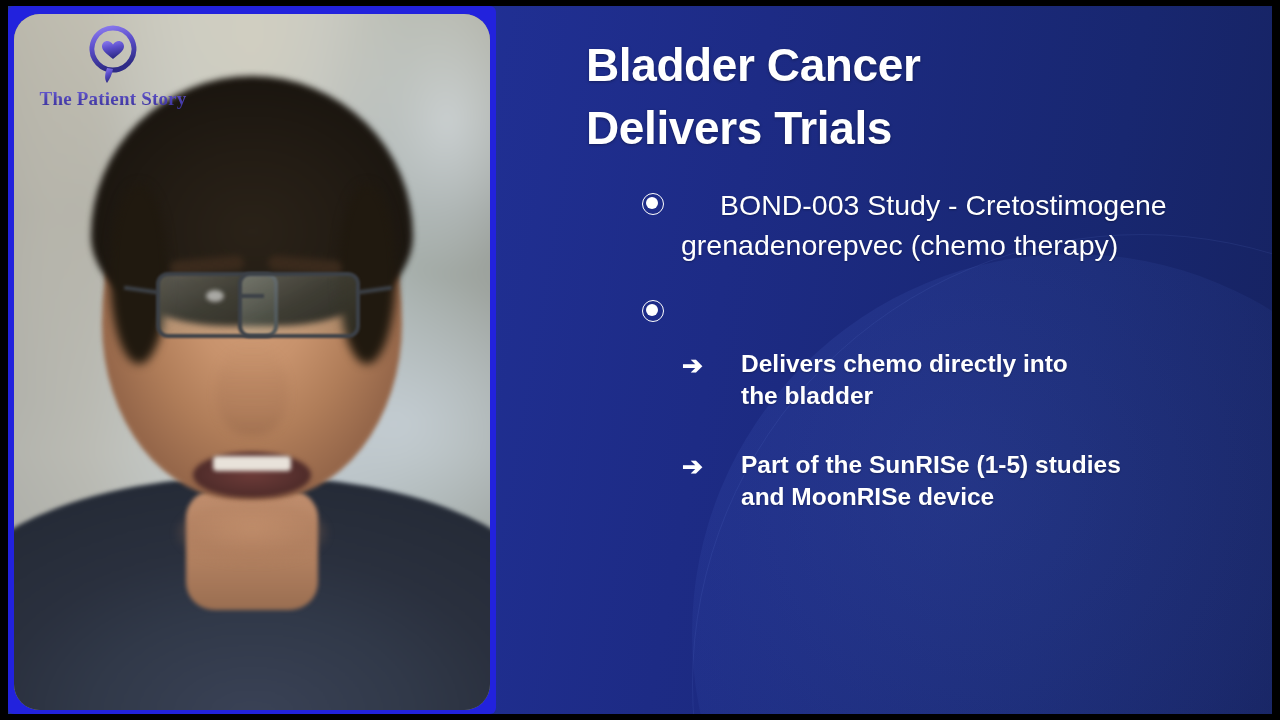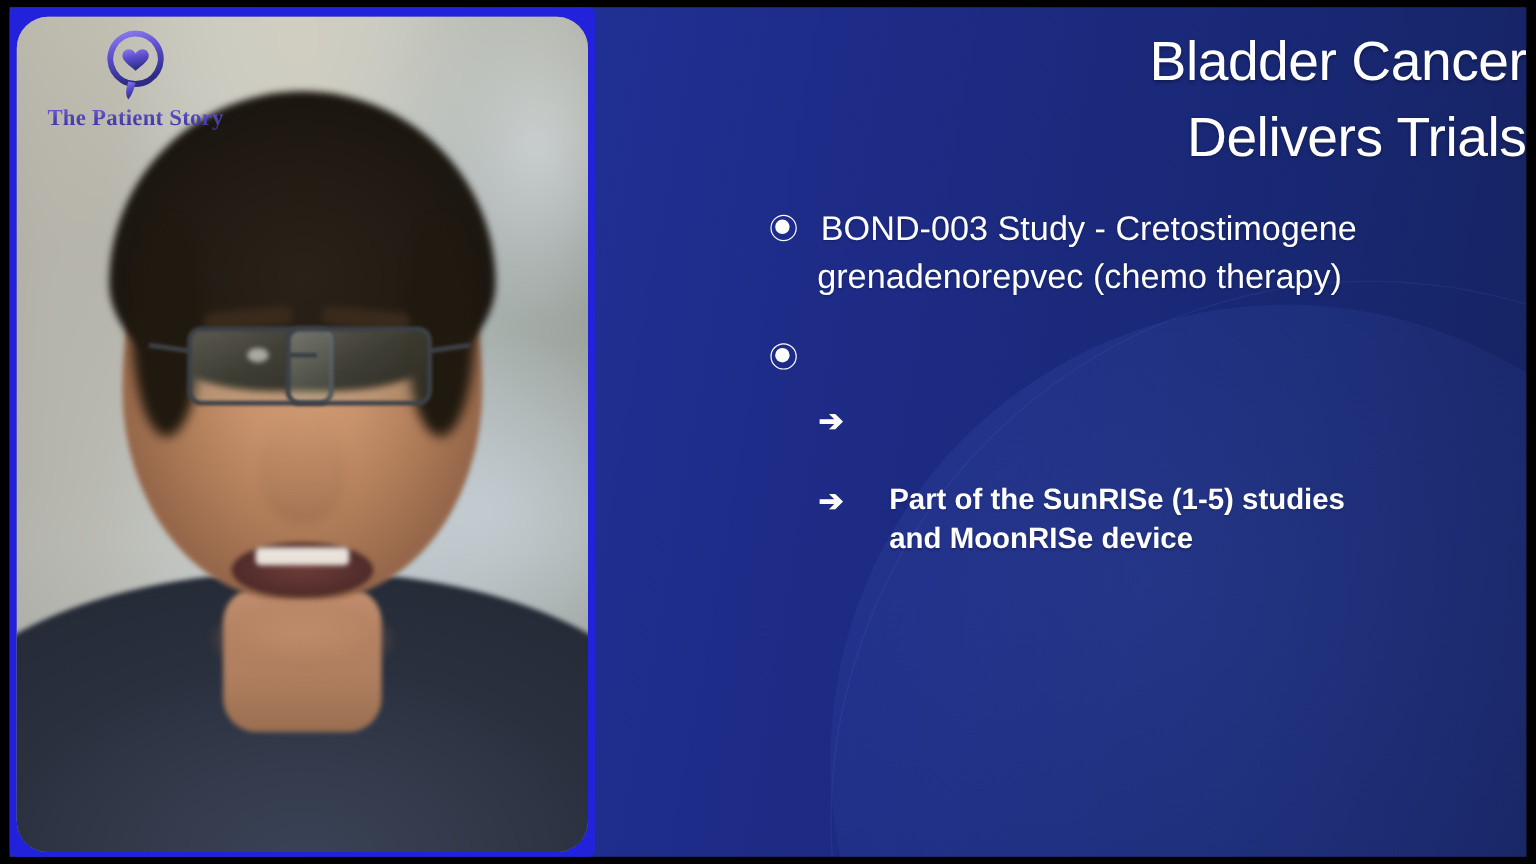--- a/index.html
+++ b/index.html
@@ -27,24 +27,24 @@
     border:1px solid rgba(120,150,240,0.10);
     pointer-events:none;
   }
 
   
   #slide-content {
     position:absolute; left:586px; top:6px; width:686px; height:702px;
     padding:0; color:#fff;
   }
   #slide-title {
-    margin-top:14px;
-    text-align:right;
+    margin-top:28px;
+    text-align:left;
     font-size:46px;
-    font-weight:normal;
+    font-weight:bold;
     line-height:1.38;
     letter-spacing:-0.4px;
     text-shadow:0 1px 3px rgba(0,0,0,0.35);
   }
   #slide-title .tline { display:block; }
 
   #bullets { margin-top:24px; padding-left:56px; padding-right:16px; }
 
   .bullet-row { display:flex; align-items:flex-start; margin-bottom:26px; }
   .bullet-marker {
@@ -54,21 +54,21 @@
     position:relative;
   }
   .bullet-marker::after {
     content:""; position:absolute; left:3px; top:3px; width:12px; height:12px;
     border-radius:50%; background:#ffffff;
   }
   .bullet-text {
     font-size:28.5px; font-weight:400; line-height:1.42; color:#fff;
     text-shadow:0 1px 2px rgba(0,0,0,0.30);
   }
-  .bullet-text .bline { display:block; }
+  .bullet-text .bline { display:block;margin-left:36px; }
   .bullet-text .bline.indent2 { margin-left:-3px; }
 
   
   #subs { margin-top:6px; padding-left:96px; padding-right:16px; }
   .sub-row { display:flex; align-items:flex-start; margin-bottom:36px; }
   .sub-arrow {
     flex:0 0 auto; width:34px; margin-right:25px; margin-top:4px;
     font-size:25px; line-height:1.1; color:#fff; font-weight:bold;
     text-align:left;
   }
@@ -255,20 +255,24 @@
         <span class="bullet-text">
         </span>
       </div>
 
     </div>
 
     <div id="subs">
 
       <div class="sub-row">
         <span class="sub-arrow">➔</span>
+        <span class="sub-text">
+          <span class="sline">Delivers chemo directly into</span>
+          <span class="sline">the bladder</span>
+        </span>
       </div>
 
       <div class="sub-row">
         <span class="sub-arrow">➔</span>
         <span class="sub-text">
           <span class="sline">Part of the SunRISe (1-5) studies</span>
           <span class="sline">and MoonRISe device</span>
         </span>
       </div>
 

